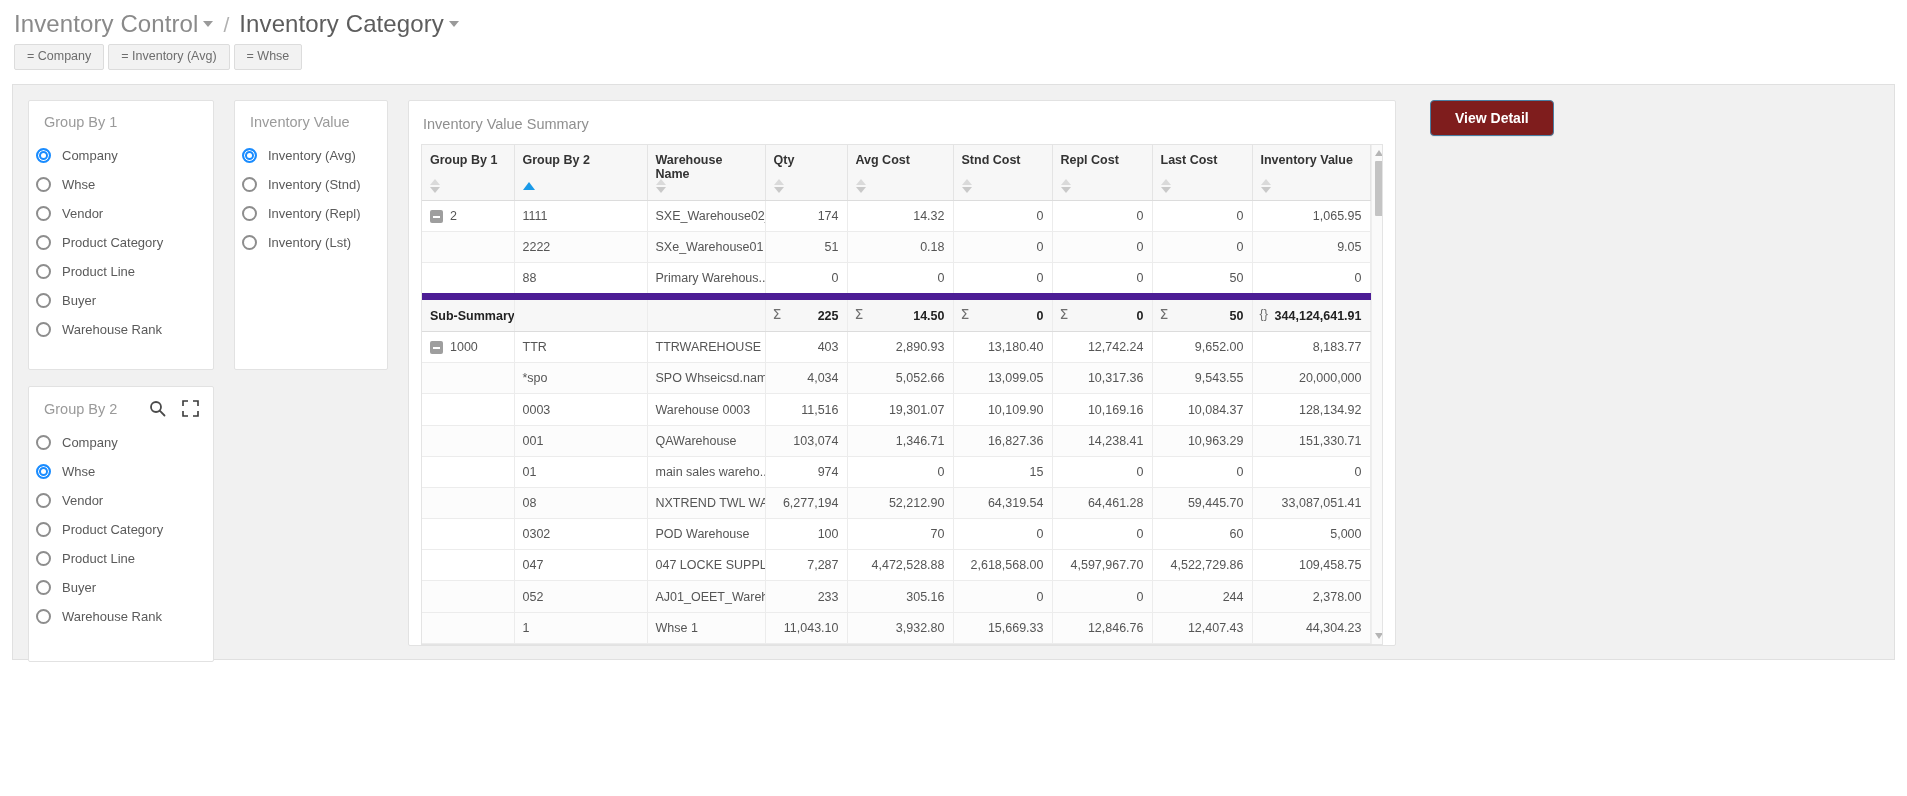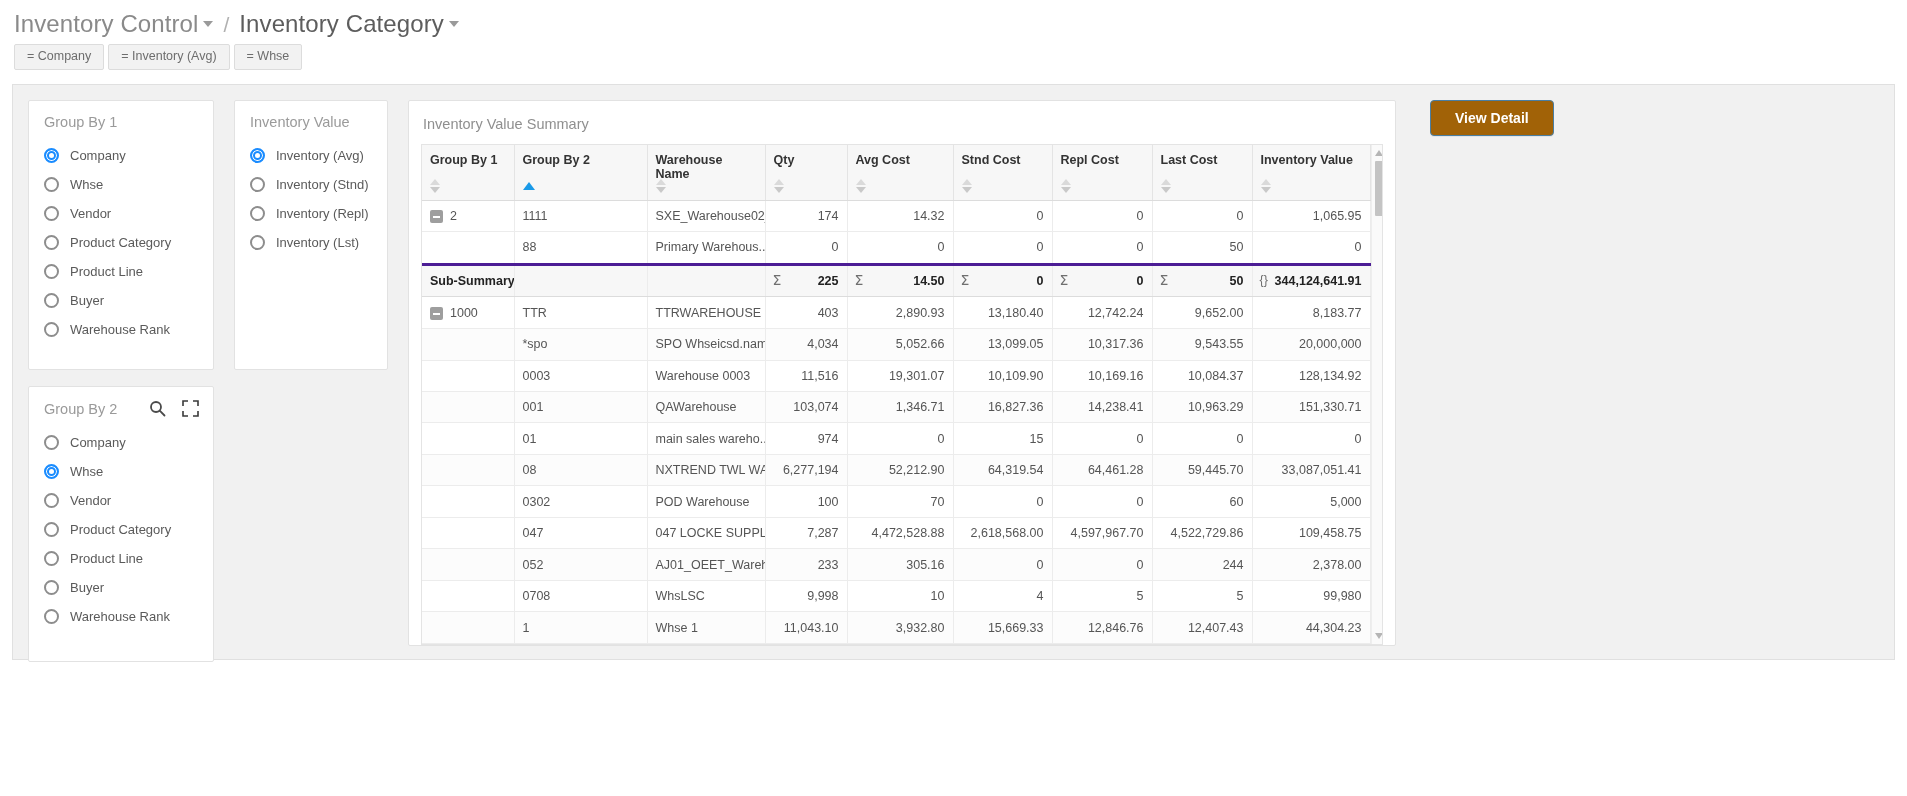--- a/index.html
+++ b/index.html
@@ -90,21 +90,21 @@
     padding-right: 14px;
   }
   .title-icons { display: flex; gap: 16px; align-items: center; }
   .icon-btn { cursor: pointer; line-height: 0; }
 
   .radio-list { padding: 0 0 14px 0; }
   .radio-row {
     display: flex;
     align-items: center;
     gap: 11px;
-    padding: 5px 15px;
+    padding: 5px 7px;
     height: 29px;
   }
   .radio {
     width: 15px; height: 15px;
     border-radius: 50%;
     border: 2px solid #8d8d8d;
     background: #fff;
     flex: 0 0 15px;
     position: relative;
   }
@@ -201,21 +201,21 @@
     overflow: hidden;
     vertical-align: middle;
   }
   td.num { text-align: right; }
   tr.alt td { background: #fcfcfc; }
   tr.summary-row td {
     background: #f7f7f7;
     font-weight: bold;
     color: #222;
     border-bottom: 1px solid #dcdcdc;
-    border-top: 3px solid #4c1d95;
+    border-top: 7px solid #4c1d95;
   }
   tr.summary-row td.num { position: relative; padding-left: 22px; }
   .sigma {
     position: absolute;
     left: 7px; top: 6px;
     font-size: 14px;
     color: #6f6f6f;
     font-weight: normal;
     font-family: "DejaVu Sans", sans-serif;
   }
@@ -263,21 +263,21 @@
   .vscroll .thumb {
     position: absolute;
     top: 16px; left: 3px;
     width: 9px; height: 55px;
     background: #c4c4c4;
     border-radius: 1px;
   }
 
   .right-col { padding-left: 14px; }
   .view-detail-btn {
-    background: #a16207;
+    background: #7f1d1d;
     border: 1px solid #4a7ea2;
     border-radius: 4px;
     color: #fff;
     font-size: 14px;
     font-weight: bold;
     padding: 9px 24px;
     cursor: pointer;
     box-shadow: 0 1px 0 rgba(0,0,0,.05);
   }
 
@@ -509,20 +509,31 @@
               <td class="grp-cell"><span class="expander"></span><span>2</span></td>
               <td>1111</td>
               <td>SXE_Warehouse02_...</td>
               <td class="num">174</td>
               <td class="num">14.32</td>
               <td class="num">0</td>
               <td class="num">0</td>
               <td class="num">0</td>
               <td class="num">1,065.95</td>
             </tr>
+            <tr class="alt">
+              <td class="grp-cell"><span></span></td>
+              <td>2222</td>
+              <td>SXe_Warehouse01</td>
+              <td class="num">51</td>
+              <td class="num">0.18</td>
+              <td class="num">0</td>
+              <td class="num">0</td>
+              <td class="num">0</td>
+              <td class="num">9.05</td>
+            </tr>
             <tr>
               <td class="grp-cell"><span></span></td>
               <td>88</td>
               <td>Primary Warehous...</td>
               <td class="num">0</td>
               <td class="num">0</td>
               <td class="num">0</td>
               <td class="num">0</td>
               <td class="num">50</td>
               <td class="num">0</td>
@@ -630,31 +641,20 @@
               <td class="grp-cell"><span></span></td>
               <td>052</td>
               <td>AJ01_OEET_Wareh...</td>
               <td class="num">233</td>
               <td class="num">305.16</td>
               <td class="num">0</td>
               <td class="num">0</td>
               <td class="num">244</td>
               <td class="num">2,378.00</td>
             </tr>
-            <tr>
-              <td class="grp-cell"><span></span></td>
-              <td>0708</td>
-              <td>WhsLSC</td>
-              <td class="num">9,998</td>
-              <td class="num">10</td>
-              <td class="num">4</td>
-              <td class="num">5</td>
-              <td class="num">5</td>
-              <td class="num">99,980</td>
-            </tr>
             <tr class="alt">
               <td class="grp-cell"><span></span></td>
               <td>1</td>
               <td>Whse 1</td>
               <td class="num">11,043.10</td>
               <td class="num">3,932.80</td>
               <td class="num">15,669.33</td>
               <td class="num">12,846.76</td>
               <td class="num">12,407.43</td>
               <td class="num">44,304.23</td>

